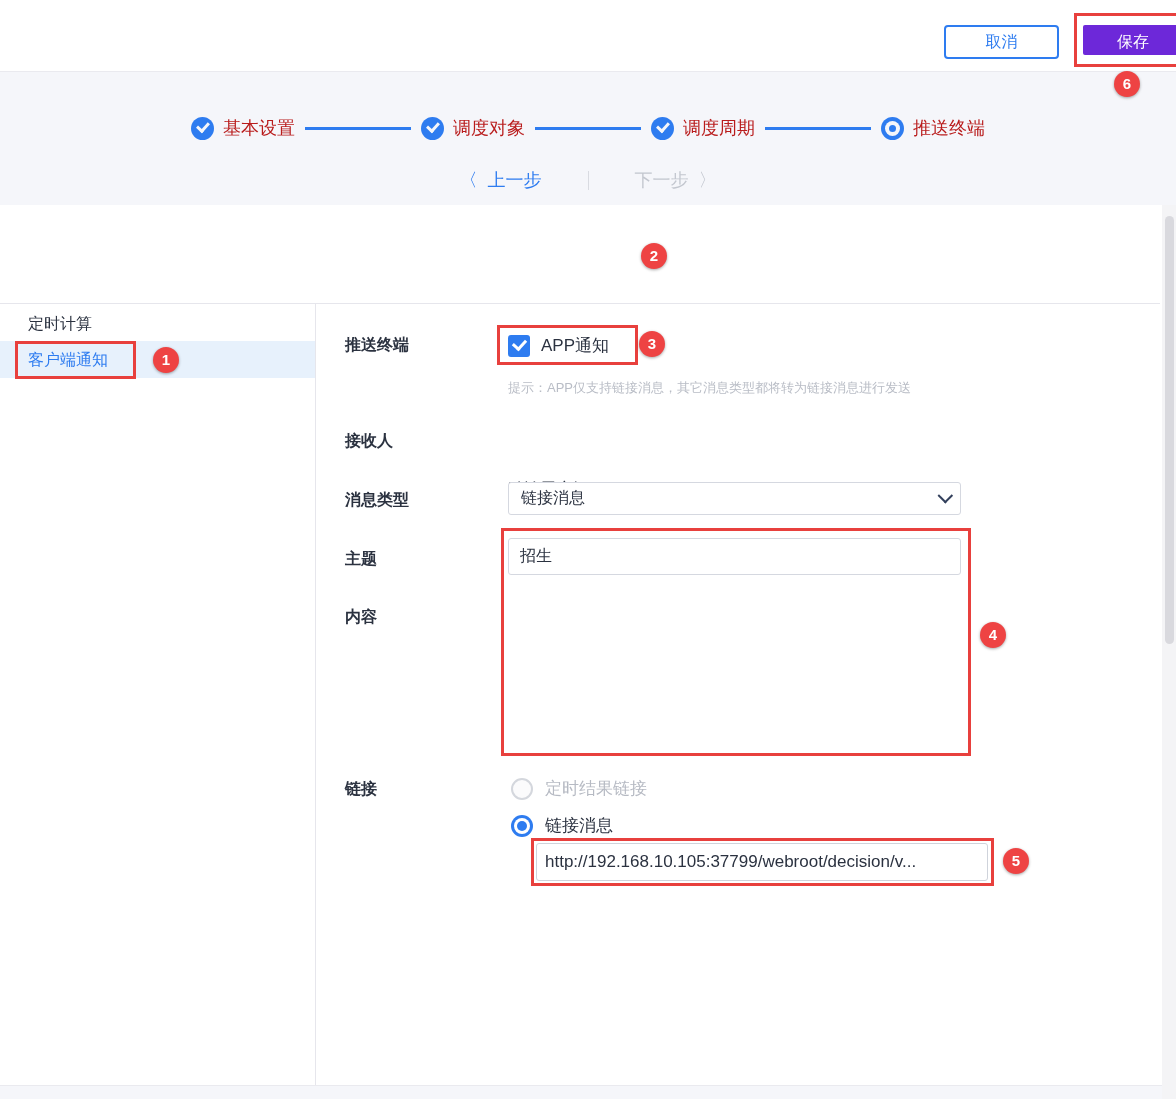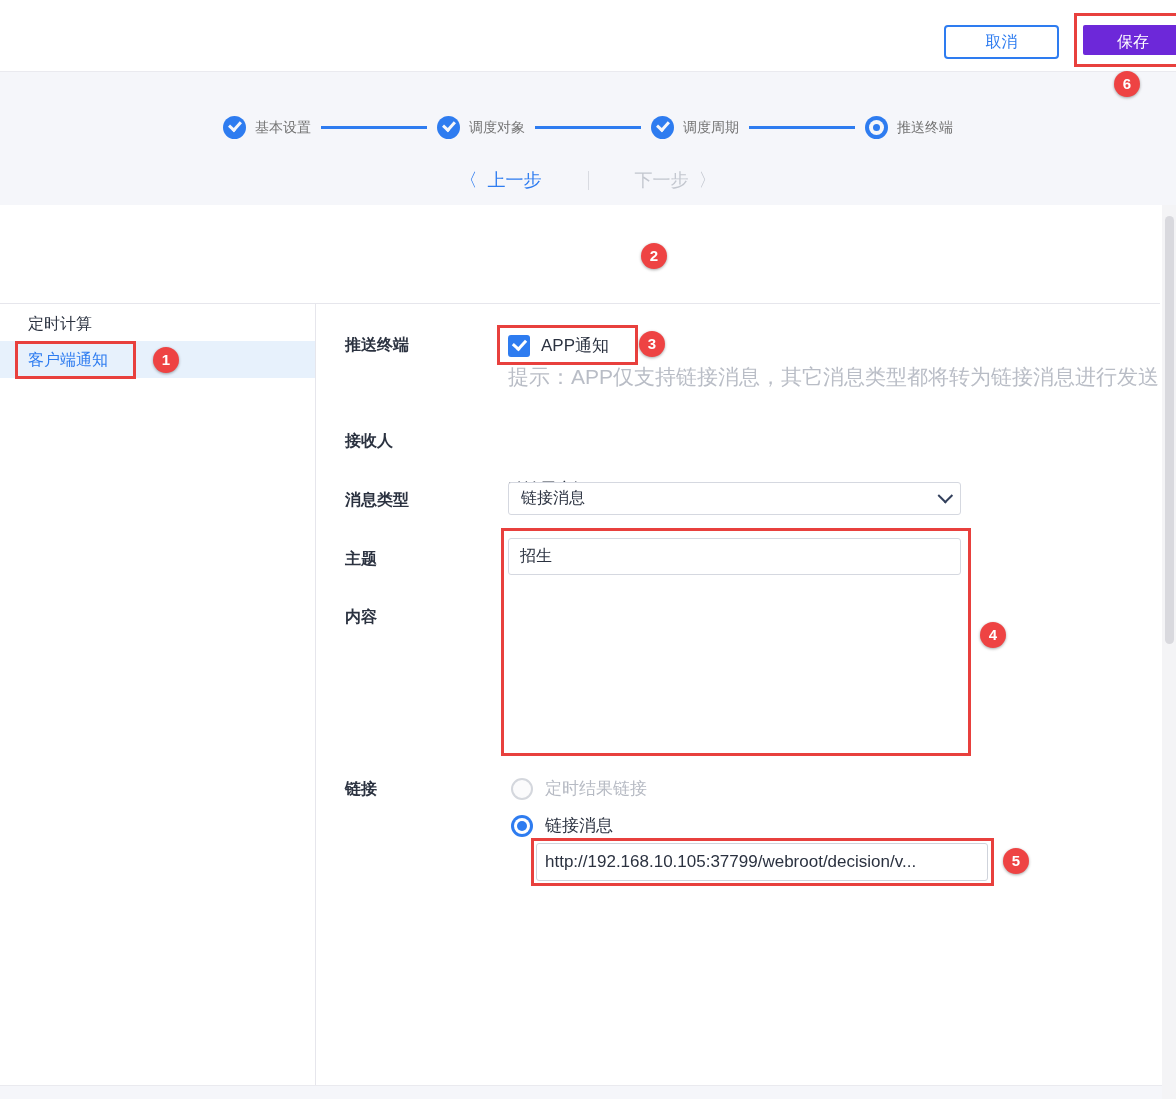--- a/index.html
+++ b/index.html
@@ -25,21 +25,21 @@
            justify-content:center; align-items:center; }
   .step { display:flex; align-items:center; }
   .step-dot { width:23px; height:23px; border-radius:50%; background:#2e7cf0;
               position:relative; flex:0 0 auto; }
   .step-dot.done::after { content:""; position:absolute; left:6px; top:5px; width:9px; height:5px;
               border-left:3px solid #f5f6fa; border-bottom:3px solid #f5f6fa; transform:rotate(-48deg); }
   .step-dot.current::after { content:""; position:absolute; left:4px; top:4px; width:15px; height:15px;
               border-radius:50%; background:#f5f6fa; }
   .step-dot.current::before { content:""; position:absolute; left:8px; top:8px; width:7px; height:7px;
               border-radius:50%; background:#2e7cf0; z-index:1; }
-  .step-label { margin-left:9px; color:#737373; font-size:14px; }
+  .step-label { margin-left:9px; color:#b91c1c; font-size:18px; }
   .step-line { width:106px; height:3px; background:#2e7cf0; margin:0 10px; }
   .step-nav { position:absolute; left:0; right:0; top:96px; display:flex;
               justify-content:center; align-items:center; gap:46px; font-size:18px; }
   .nav-prev { color:#2e7cf0; cursor:pointer; display:flex; gap:10px; align-items:center; }
   .nav-next { color:#c3c7cf; display:flex; gap:10px; align-items:center; }
   .nav-sep  { width:1px; height:19px; background:#d9dbe1; }
 
   
   .process-row { position:absolute; left:0; top:205px; width:100%; height:98px; background:#fff; }
   .process-label { position:absolute; left:14px; top:245px; font-weight:700; font-size:16px; }
@@ -61,21 +61,21 @@
   .sidebar { position:absolute; left:0; top:304px; width:315px; height:781px; background:#fff; }
   .side-item { position:absolute; left:0; width:100%; height:36px; line-height:36px;
                padding-left:28px; font-size:16px; cursor:pointer; }
   .side-item.selected { background:#e7f1fc; color:#2e7cf0; height:37px; line-height:37px; }
   .vdivider { position:absolute; left:315px; top:304px; width:1px; height:781px; background:#e6e6ec; }
 
   
   .main { position:absolute; left:316px; top:304px; right:0; bottom:14px; background:#fff; }
   .f-label { position:absolute; left:29px; font-weight:700; font-size:16px; }
   .f-text  { position:absolute; font-size:16px; }
-  .hint { position:absolute; left:192px; top:59px; color:#b9bdc6; font-size:21px; }
+  .hint { position:absolute; left:192px; top:75px; color:#b9bdc6; font-size:13px; }
 
   .select-box { position:absolute; left:192px; top:178px; width:453px; height:33px;
                 border:1px solid #d5d8e0; border-radius:3px; background:#fff;
                 display:flex; align-items:center; padding:0 12px; cursor:pointer; }
   .select-value { flex:1; font-size:16px; }
   .chev { width:11px; height:11px; border-right:2px solid #33405c; border-bottom:2px solid #33405c;
           transform:rotate(45deg) translateY(-4px); }
 
   .text-input { position:absolute; border:1px solid #d5d8e0; border-radius:3px; background:#fff;
                 font-size:16px; color:#2b3240; padding:0 11px;

